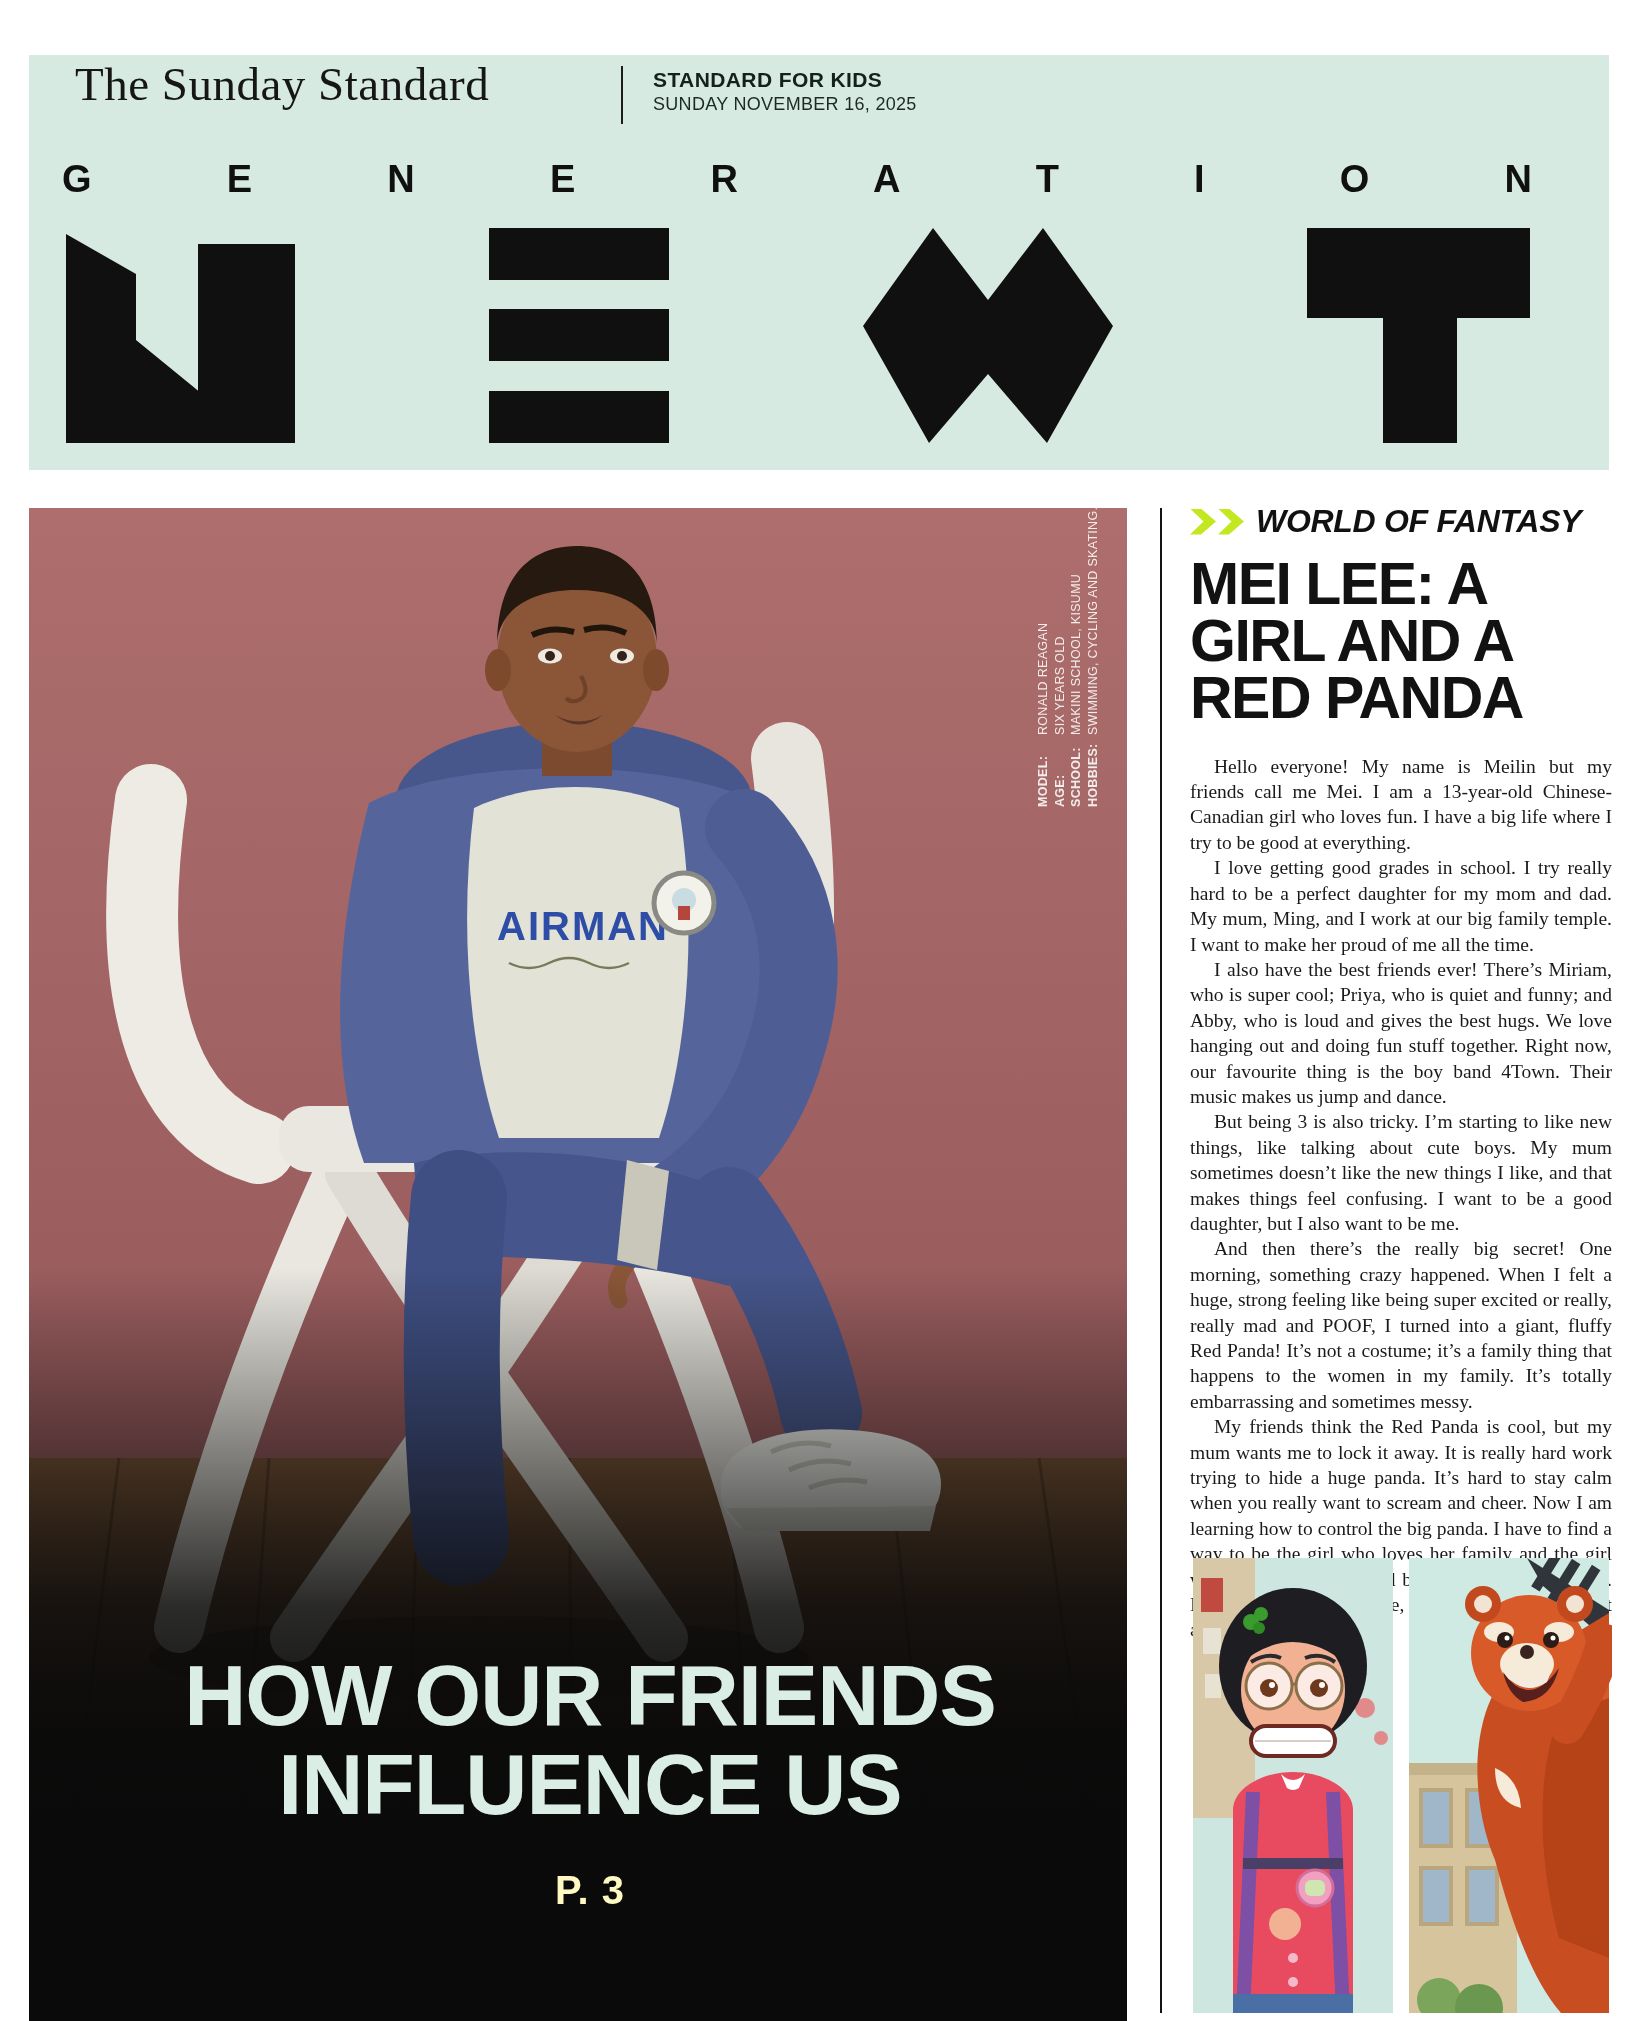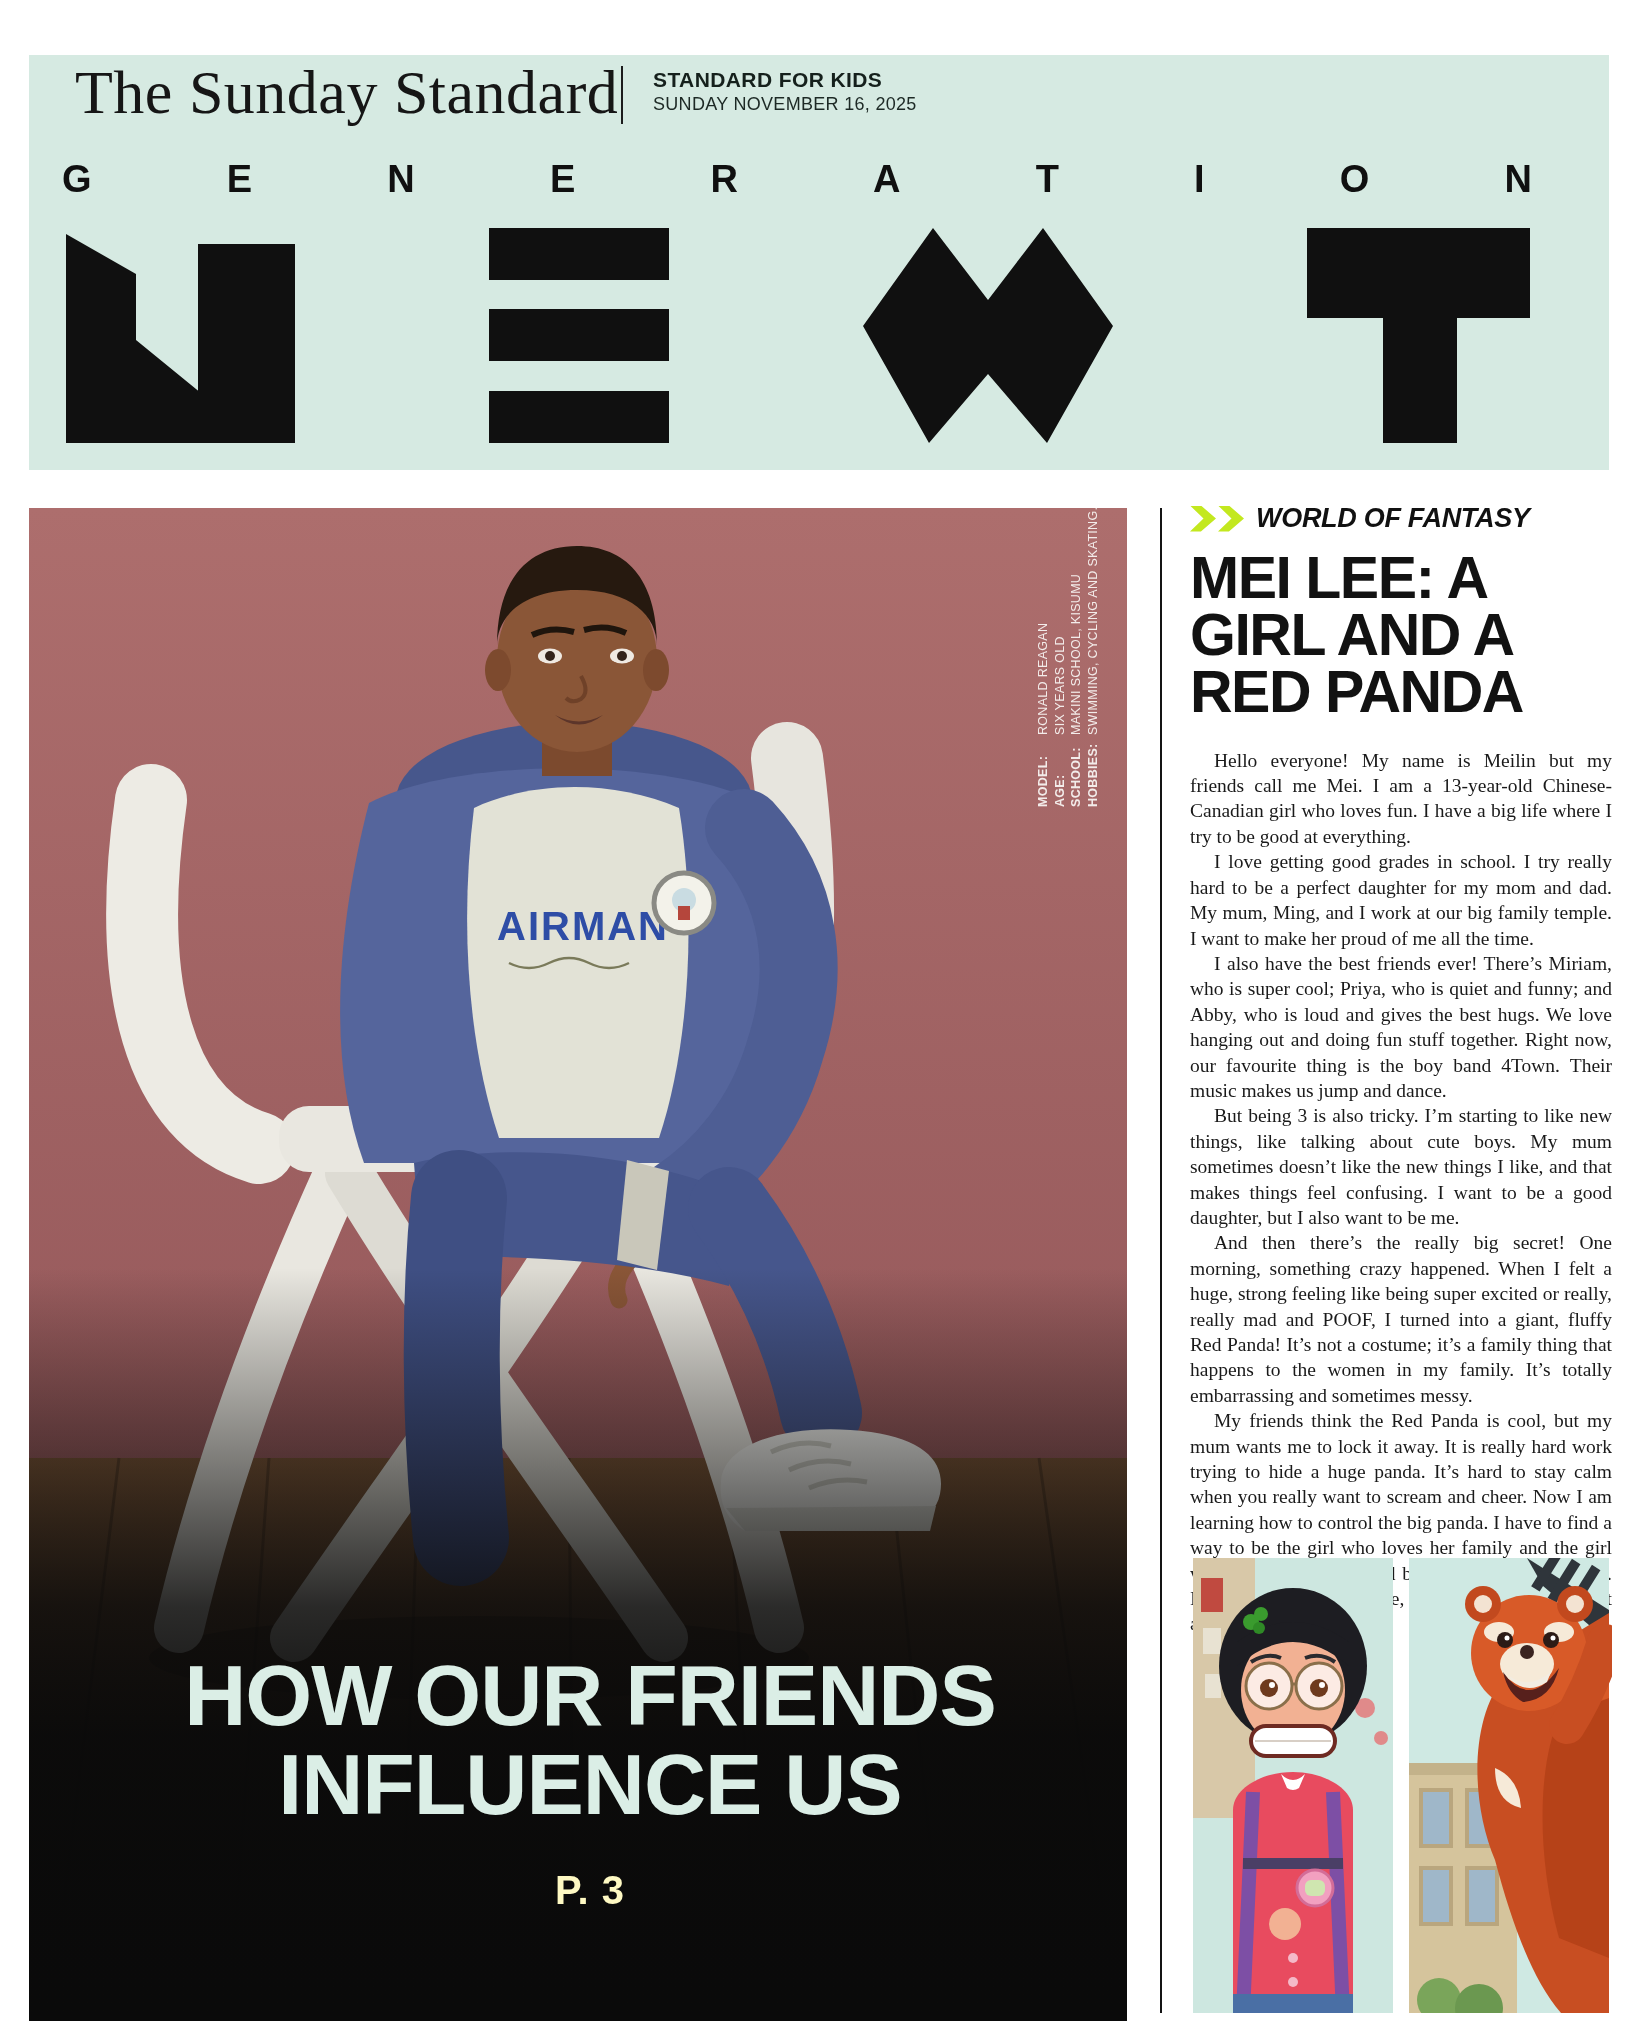--- a/index.html
+++ b/index.html
@@ -2,21 +2,21 @@
 <html><head>
 <meta charset="utf-8">
 <style>
   html,body{margin:0;padding:0;background:#ffffff;}
   .page{position:relative;width:1638px;height:2021px;background:#ffffff;overflow:hidden;
         font-family:"Liberation Sans",sans-serif;color:#141414;}
 
   
   .band{position:absolute;left:29px;top:55px;width:1580px;height:415px;background:#d6eae2;}
   .paper-name{position:absolute;left:75px;top:57px;font-family:"Liberation Serif",serif;
-              font-size:62px;font-weight:500;color:#161616;letter-spacing:.5px;}
+              font-size:47px;font-weight:500;color:#161616;letter-spacing:.5px;}
   .hdr-divider{position:absolute;left:621px;top:66px;width:2px;height:58px;background:#1c1c1c;}
   .section-label{position:absolute;left:653px;top:68px;font-size:21px;font-weight:bold;
                  letter-spacing:.4px;color:#15201c;}
   .issue-date{position:absolute;left:653px;top:94px;font-size:18px;color:#1d2925;letter-spacing:.3px;}
 
   .generation-row{position:absolute;left:62px;top:158px;width:1470px;display:flex;
                   justify-content:space-between;font-size:38px;font-weight:bold;color:#101010;}
   .next-row{position:absolute;left:66px;top:228px;width:1464px;height:217px;display:flex;
             justify-content:space-between;align-items:flex-start;}
   .next-row svg{display:block;}
@@ -36,21 +36,21 @@
   .page-ref{margin-top:38px;font-size:40px;font-weight:bold;color:#fef9c3;letter-spacing:1px;}
 
   .col-rule{position:absolute;left:1160px;top:508px;width:2px;height:1505px;background:#141414;}
 
   
   .article{position:absolute;left:1190px;top:503px;width:422px;}
   .kicker{display:flex;align-items:center;gap:12px;}
   .chevrons{display:flex;gap:2px;}
   .chev{width:26px;height:26px;background:#c3e81f;
         clip-path:polygon(0 0,42% 0,100% 50%,42% 100%,0 100%,52% 50%);}
-  .kicker-label{font-size:27px;font-weight:bold;font-style:italic;color:#111;letter-spacing:-.3px;text-align:center;}
+  .kicker-label{font-size:32px;font-weight:bold;font-style:italic;color:#111;letter-spacing:-.3px;text-align:center;}
   .headline{margin-top:16px;}
   .headline div{font-size:59px;font-weight:bold;line-height:.97;letter-spacing:-1.5px;color:#121212;}
   .body-copy{margin-top:26px;font-family:"Liberation Serif",serif;font-size:19.5px;
              line-height:25.4px;text-align:justify;color:#1a1a1a;}
   .body-copy p{margin:0;text-indent:24px;}
   .byline{font-family:"Liberation Sans",sans-serif;font-weight:bold;font-size:18px;
           margin-left:6px;letter-spacing:-.3px;}
 
   .promo-row{position:absolute;left:1190px;top:1558px;width:422px;height:455px;display:flex;gap:10px;}
   .promo{width:206px;height:455px;overflow:hidden;}

